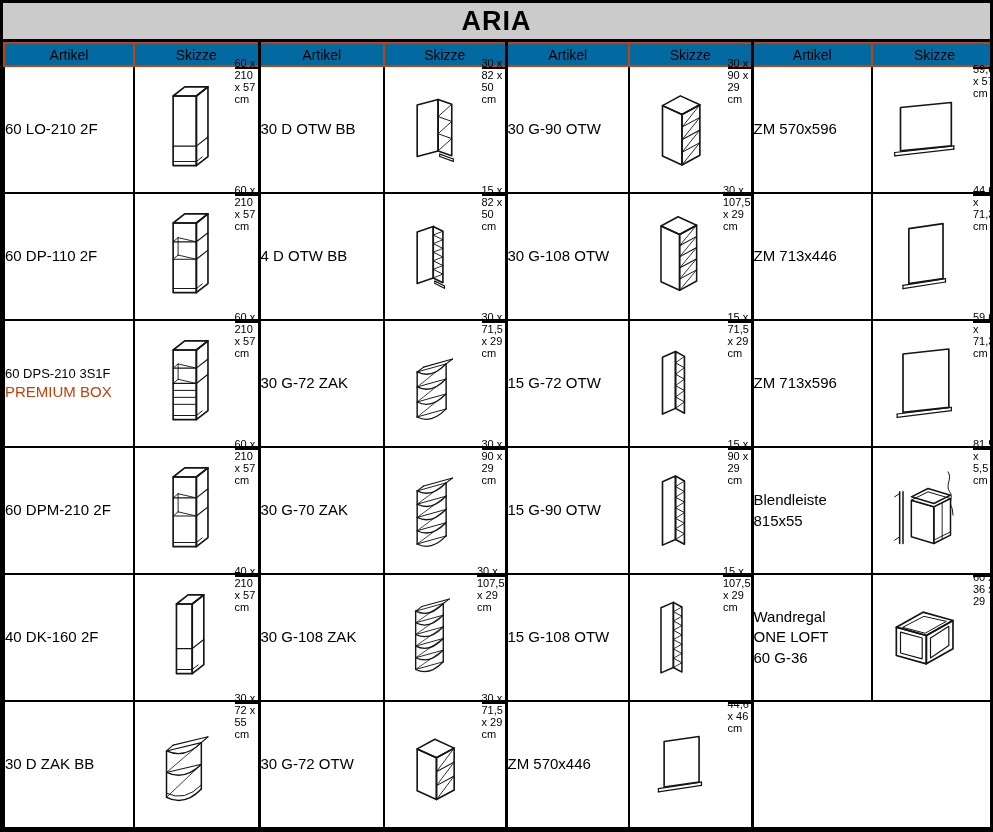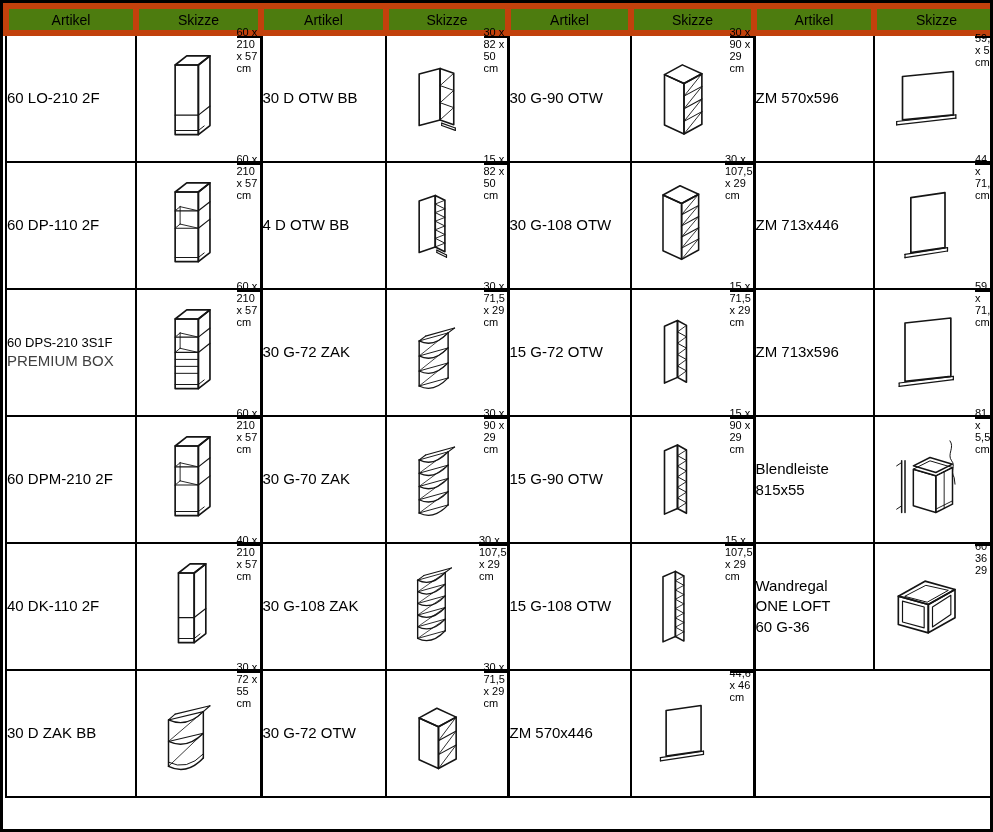--- a/index.html
+++ b/index.html
@@ -1,37 +1,38 @@
 <!DOCTYPE html>
 <html><head>
 <meta charset="utf-8">
 <style>
   html,body{margin:0;padding:0;background:#ffffff;}
   body{font-family:"Liberation Sans",sans-serif;color:#000;}
   .page{width:993px;height:832px;box-sizing:border-box;border:3px solid #000;overflow:hidden;background:#fff;}
   .title-bar{height:36px;background:#cbcbcb;border-bottom:3px solid #000;display:flex;align-items:center;justify-content:center;
     font-size:27px;font-weight:bold;letter-spacing:1px;}
   table{border-collapse:collapse;table-layout:fixed;width:993px;}
-  th{background:#4d7c0f;border:6px solid #c2410c;font-size:14px;font-weight:400;height:21px;padding:0;margin-top:48px;}
+  th{background:#0369a1;border:2px solid #c2410c;font-size:14px;font-weight:400;height:21px;padding:0;margin-top:48px;}
   td{border:2px solid #000;padding:0;vertical-align:middle;background:#fff;}
   td.pair-l, th.pair-l{border-left:3px solid #000;}
   td.art{text-align:left;font-weight:normal;font-size:15px;line-height:1.35;}
   td.art .line{white-space:nowrap;}
   td.art .sm{font-size:13px;}
-  .accent{color:#404040;}
+  .accent{color:#c2410c;}
   .skz{display:flex;flex-direction:row;height:125px;}
   .sk-draw{flex:1;display:flex;align-items:center;justify-content:center;overflow:hidden;}
   .sk-dims{border-top:2px solid #000;height:23px;flex:0 0 23px;display:flex;align-items:center;justify-content:center;
     font-size:11px;font-weight:400;}
   tr.prow{height:127px;}
 </style>
 </head>
 <body>
 
 <div class="page">
+  <div class="title-bar">ARIA</div>
   <table>
     <colgroup>
       <col style="width:130px">
         <col style="width:125px">
       <col style="width:125px">
         <col style="width:122px">
       <col style="width:123px">
         <col style="width:123px">
       <col style="width:120px">
         <col style="width:125px">
@@ -433,21 +434,21 @@
                   <line x1="73" y1="88" x2="93" y2="78" stroke="#151515" fill="none" stroke-width="1.1" stroke-linejoin="round" stroke-linecap="round"></line>
                   <path d="M90,6 C96,14 86,22 92,30 C97,36 90,42 95,50 L96,58" stroke="#151515" fill="none" stroke-width="1.2" stroke-linejoin="round" stroke-linecap="round"></path>
                 </svg>
               </div>
               <div class="sk-dims">81,5 x 5,5 cm</div>
             </div>
           </td>
         </tr>
         <tr class="prow">
           <td class="art">
-            <div class="line">40 DK-110 2F</div>
+            <div class="line">40 DK-160 2F</div>
           </td>
           <td>
             <div class="skz">
               <div class="sk-draw">
                 <svg viewBox="0 0 120 106" width="116" height="98">
                   <path d="M50,12L69,12L69,96L50,96Z" stroke="#151515" fill="none" stroke-width="2" stroke-linejoin="round" stroke-linecap="round"></path>
                   <path d="M69,12L83,1L83,85L69,96Z" stroke="#151515" fill="none" stroke-width="2" stroke-linejoin="round" stroke-linecap="round"></path>
                   <path d="M50,12L64,1L83,1L69,12Z" stroke="#151515" fill="none" stroke-width="2" stroke-linejoin="round" stroke-linecap="round"></path>
                   <line x1="50" y1="65.75999999999999" x2="69" y2="65.75999999999999" stroke="#151515" fill="none" stroke-width="1.4" stroke-linejoin="round" stroke-linecap="round"></line>
                   <line x1="69" y1="65.75999999999999" x2="83" y2="54.75999999999999" stroke="#151515" fill="none" stroke-width="1.4" stroke-linejoin="round" stroke-linecap="round"></line>

